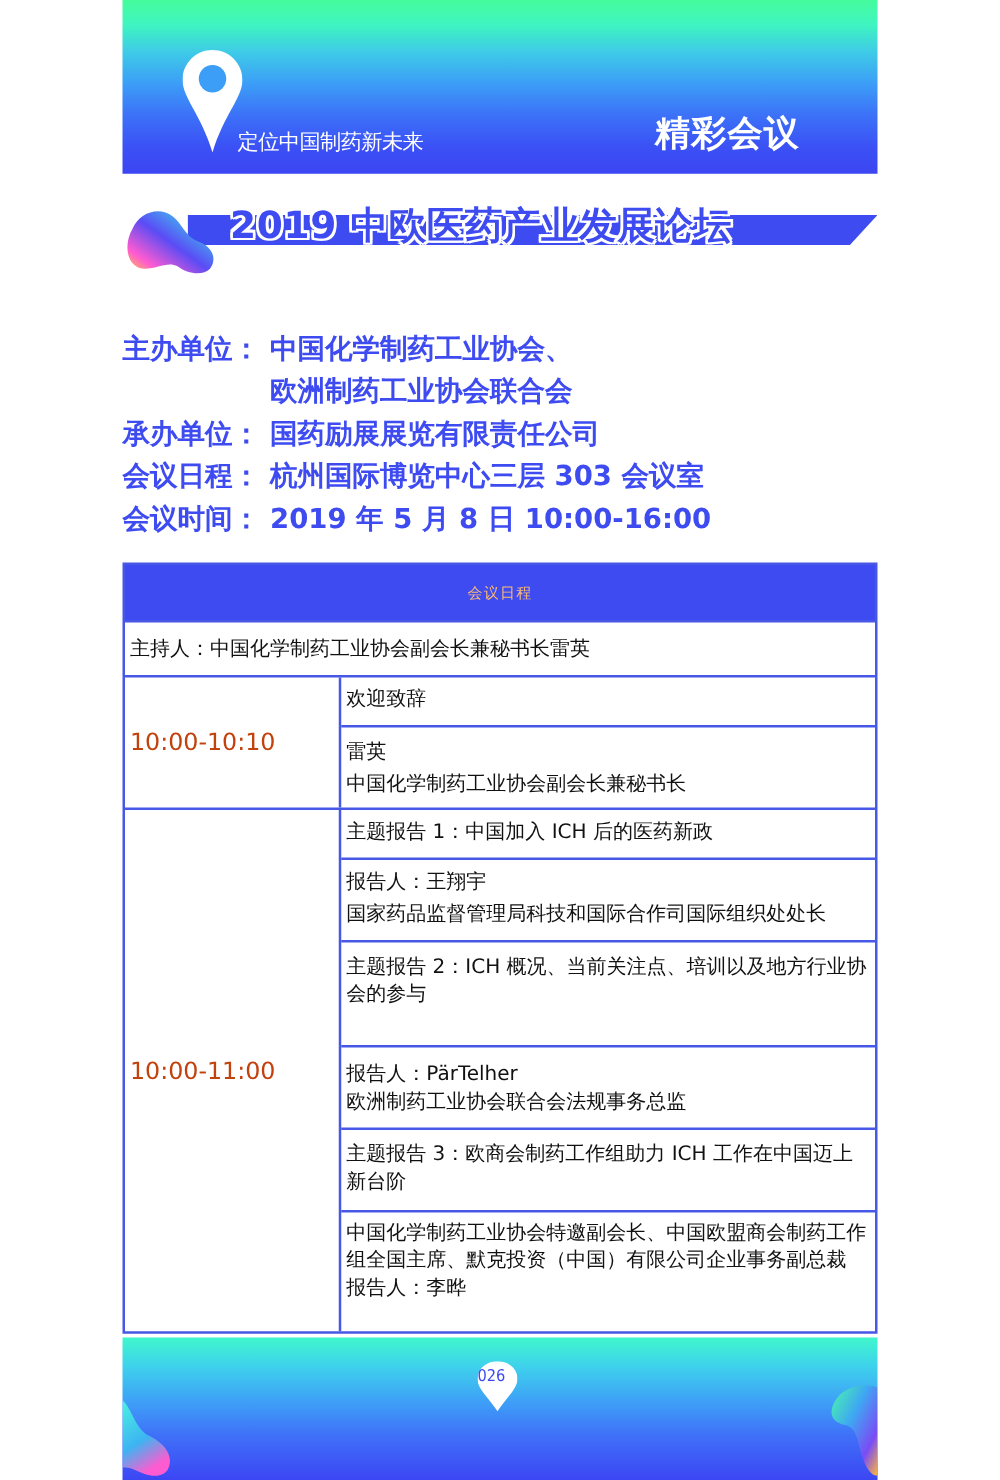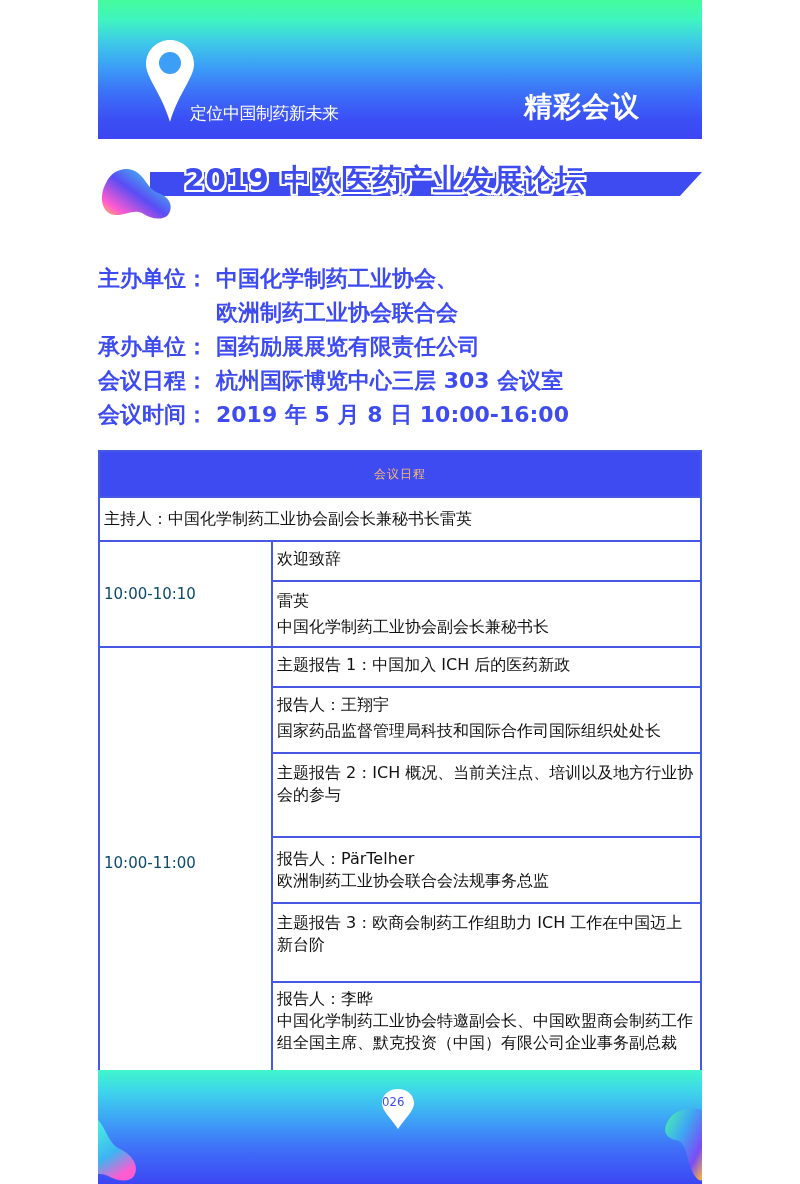--- a/index.html
+++ b/index.html
@@ -46,21 +46,21 @@
     }
     .schedule-header {
       height: 44px; background: #3d4bf0; color: #fdba74;
       font-size: 12px; display: flex; align-items: center; justify-content: center;
       letter-spacing: 1px;
     }
     .row { display: flex; border-top: 2px solid #4757e6; }
     .host-row { height: 44px; align-items: center; padding-left: 4px; font-size: 16px; color: #111; }
     .time-cell {
       width: 173px; border-right: 2px solid #4757e6; display: flex; align-items: center;
-      padding-left: 4px; font-size: 15px; color: #0c4a6e;
+      padding-left: 4px; font-size: 19px; color: #c2410c;
     }
     .items-cell { flex: 1; display: flex; flex-direction: column; }
     .item { border-top: 2px solid #4757e6; padding: 6px 4px 6px 4px; font-size: 16px; color: #111; line-height: 22px; }
     .item:first-child { border-top: none; }
     .item .line2 { margin-top: 4px; }
 
     .bottom-banner {
       position: absolute; left: 98px; top: 1070px; width: 604px; height: 114px;
       background: linear-gradient(180deg, #3ff7cc 0%, #3ed2ec 20%, #3ea0f7 45%, #3f6ef8 70%, #3c46f4 100%);
       overflow: hidden;
@@ -150,26 +150,26 @@
         <div>报告人：王翔宇</div>
         <div class="line2">国家药品监督管理局科技和国际合作司国际组织处处长</div>
       </div>
       <div class="item" style="height:84px; padding-top:8px;">
         <div>主题报告 2：ICH 概况、当前关注点、培训以及地方行业协会的参与</div>
       </div>
       <div class="item" style="height:66px; padding-top:10px;">
         <div>报告人：PärTelher</div>
         <div>欧洲制药工业协会联合会法规事务总监</div>
       </div>
-      <div class="item" style="height:79px; padding-top:8px;">
+      <div class="item" style="height:66px; padding-top:8px;">
         <div>主题报告 3：欧商会制药工作组助力 ICH 工作在中国迈上新台阶</div>
       </div>
       <div class="item" style="height:97px; padding-top:5px;">
+        <div>中国化学制药工业协会特邀副会长、中国欧盟商会制药工作组全国主席、默克投资（中国）有限公司企业事务副总裁</div>
         <div>报告人：李晔</div>
-        <div>中国化学制药工业协会特邀副会长、中国欧盟商会制药工作组全国主席、默克投资（中国）有限公司企业事务副总裁</div>
       </div>
     </div>
   </div>
 </div>
 
 <div class="bottom-banner">
   <svg class="blob-left" viewBox="0 0 45 64">
     <defs>
       <linearGradient id="blg" x1="0" y1="0" x2="0.4" y2="1">
         <stop offset="0" stop-color="#4af3e0"></stop>

